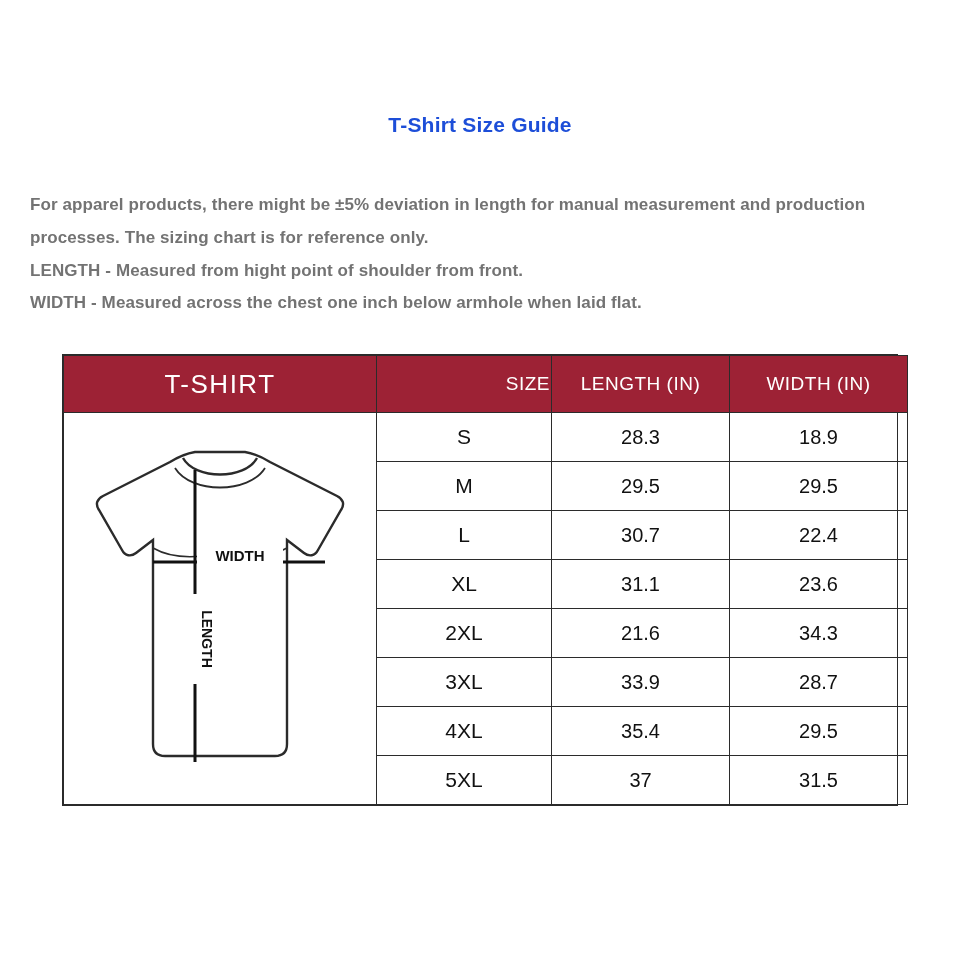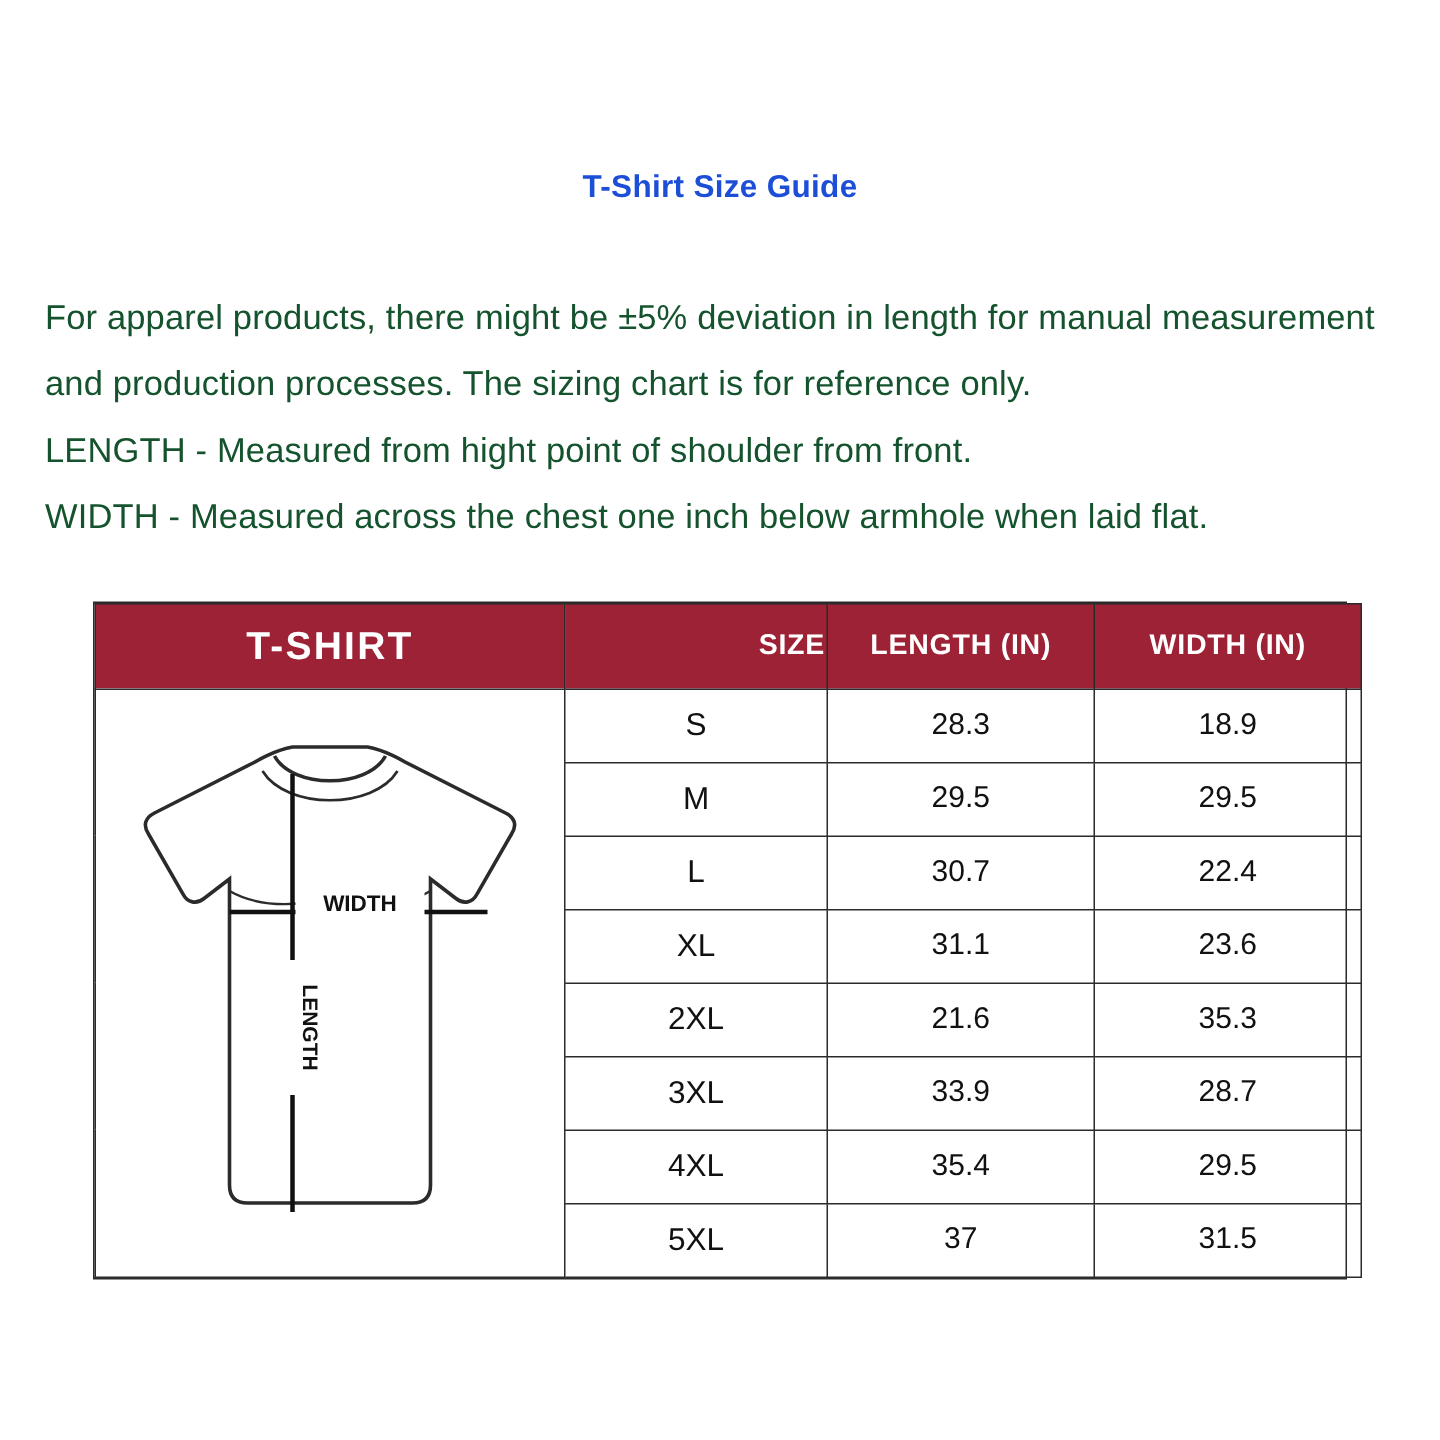--- a/index.html
+++ b/index.html
@@ -24,24 +24,25 @@
     text-align: center;
     font-size: 21px;
     font-weight: bold;
     color: #1d4ed8;
     margin-top: 113px;
     letter-spacing: 0.2px;
   }
   .intro {
     margin: 0 30px 0 30px;
     padding-top: 52px;
-    font-size: 23px;
+    font-size: 17px;
     line-height: 1.93;
-    color: #14532d;
+    color: #737373;
     letter-spacing: 0.1px;
+    font-weight: bold;
   }
   .intro p {
     margin: 0;
   }
   .table-wrap {
     margin: 34px 62px 0 62px;
     border: 1px solid #2a2a2a;
     border-collapse: collapse;
   }
   table.size-table {
@@ -53,21 +54,21 @@
   table.size-table td {
     border: 1px solid #2b2b2b;
     text-align: center;
     vertical-align: middle;
   }
   thead th {
     background: #9d2235;
     color: #ffffff;
     height: 54px;
     font-size: 19px;
-    font-weight: bold;
+    font-weight: normal;
     letter-spacing: 0.5px;
   }
   thead th.brand-cell {
     font-size: 26px;
     letter-spacing: 1.5px;
     width: 310px;
   }
   thead th.size-col { width: 172px; text-align: right; }
   thead th.len-col { width: 175px; }
   thead th.wid-col { width: 175px; }
@@ -166,21 +167,21 @@
           <td class="data">22.4</td>
         </tr>
         <tr>
           <td class="data size-val">XL</td>
           <td class="data">31.1</td>
           <td class="data">23.6</td>
         </tr>
         <tr>
           <td class="data size-val">2XL</td>
           <td class="data">21.6</td>
-          <td class="data">35.3</td>
+          <td class="data">34.3</td>
         </tr>
         <tr>
           <td class="data size-val">3XL</td>
           <td class="data">33.9</td>
           <td class="data">28.7</td>
         </tr>
         <tr>
           <td class="data size-val">4XL</td>
           <td class="data">35.4</td>
           <td class="data">29.5</td>

